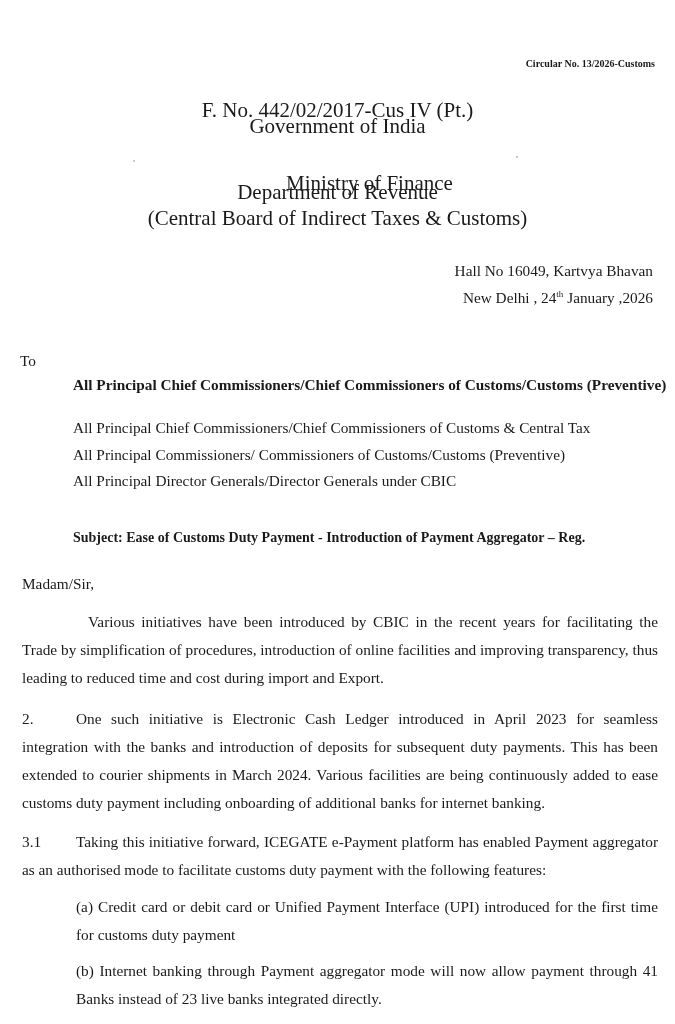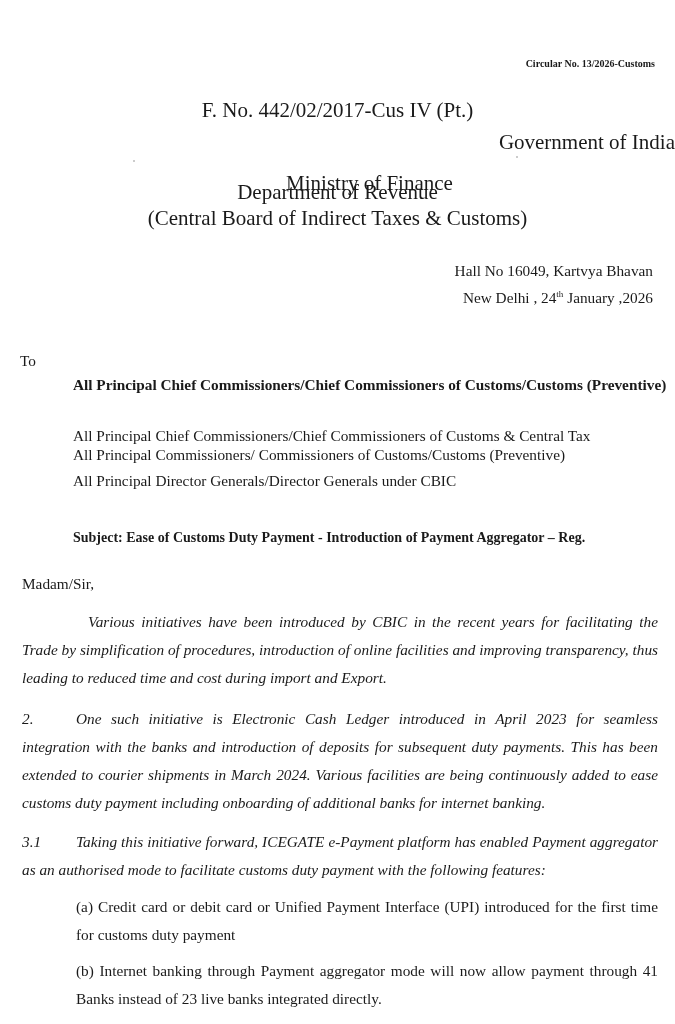--- a/index.html
+++ b/index.html
@@ -16,45 +16,45 @@
   .circular { top: 58px; right: 20px; font-size: 10px; }
   .hdr { font-size: 21px; }
   .addr { right: 22px; text-align: right; }
   sup { font-size: 9px; vertical-align: 6px; line-height: 0; }
   .to { left: 20px; top: 352px; }
   .recip { left: 73px; }
   .subject { left: 73px; top: 530px; font-size: 14px; }
   .salute { left: 22px; top: 575px; }
   .para {
     position: absolute; left: 22px; width: 636px;
-    text-align: justify; line-height: 28px; white-space: normal; font-style: italic;
+    text-align: justify; line-height: 28px; white-space: normal;
   }
   .para .indent { display: inline-block; width: 66px; }
   .num { display: inline-block; width: 54px; }
   .sub { position: absolute; left: 76px; width: 582px; text-align: justify; line-height: 28px; }
   .speck { position: absolute; width: 2px; height: 2px; background: #bbb; border-radius: 1px; }
 </style>
 </head>
 <body>
 
 <div class="abs bold circular">Circular No.  13/2026-Customs</div>
 
 <div class="abs center hdr" style="top:98px;">F. No. 442/02/2017-Cus IV (Pt.)</div>
-<div class="abs center hdr" style="top:130px;text-align:right;">Government of India</div>
+<div class="abs center hdr" style="top:114px;">Government of India</div>
 <div class="abs center hdr" style="top:171px;padding-left:32px;">Ministry of Finance</div>
 <div class="abs center hdr" style="top:180px;">Department of Revenue</div>
 <div class="abs center hdr" style="top:206px;">(Central Board of Indirect Taxes &amp; Customs)</div>
 
 <div class="abs addr" style="top:262px;margin-left:16px;">Hall No 16049, Kartvya Bhavan</div>
 <div class="abs addr" style="top:289px;"><span>New Delhi ,   24</span><sup>th</sup><span> January ,2026</span></div>
 
 <div class="abs to">To</div>
 
 <div class="abs recip" style="top:376px;font-weight:bold;">All Principal Chief Commissioners/Chief Commissioners of Customs/Customs (Preventive)</div>
-<div class="abs recip" style="top:419px;margin-top:8px;">All Principal Chief Commissioners/Chief Commissioners of Customs &amp; Central Tax</div>
+<div class="abs recip" style="top:419px;">All Principal Chief Commissioners/Chief Commissioners of Customs &amp; Central Tax</div>
 <div class="abs recip" style="top:446px;">All Principal Commissioners/ Commissioners of Customs/Customs (Preventive)</div>
 <div class="abs recip" style="top:472px;">All Principal Director Generals/Director Generals under CBIC</div>
 
 <div class="abs bold subject">Subject: Ease of Customs Duty Payment - Introduction of Payment Aggregator – Reg.</div>
 
 <div class="abs salute">Madam/Sir,</div>
 
 <div class="para" style="top:608px;"><span class="indent"></span><span>Various initiatives have been introduced by CBIC in the recent years for facilitating the Trade by simplification of procedures, introduction of online facilities and improving transparency, thus leading to reduced time and cost during import and Export.</span></div>
 
 <div class="para" style="top:705px;"><span class="num">2.</span><span>One such initiative is Electronic Cash Ledger introduced in April 2023 for seamless integration with the banks and introduction of deposits for subsequent duty payments. This has been extended to courier shipments in March 2024. Various facilities are being continuously added to ease customs duty payment including onboarding of additional banks for internet banking.</span></div>

